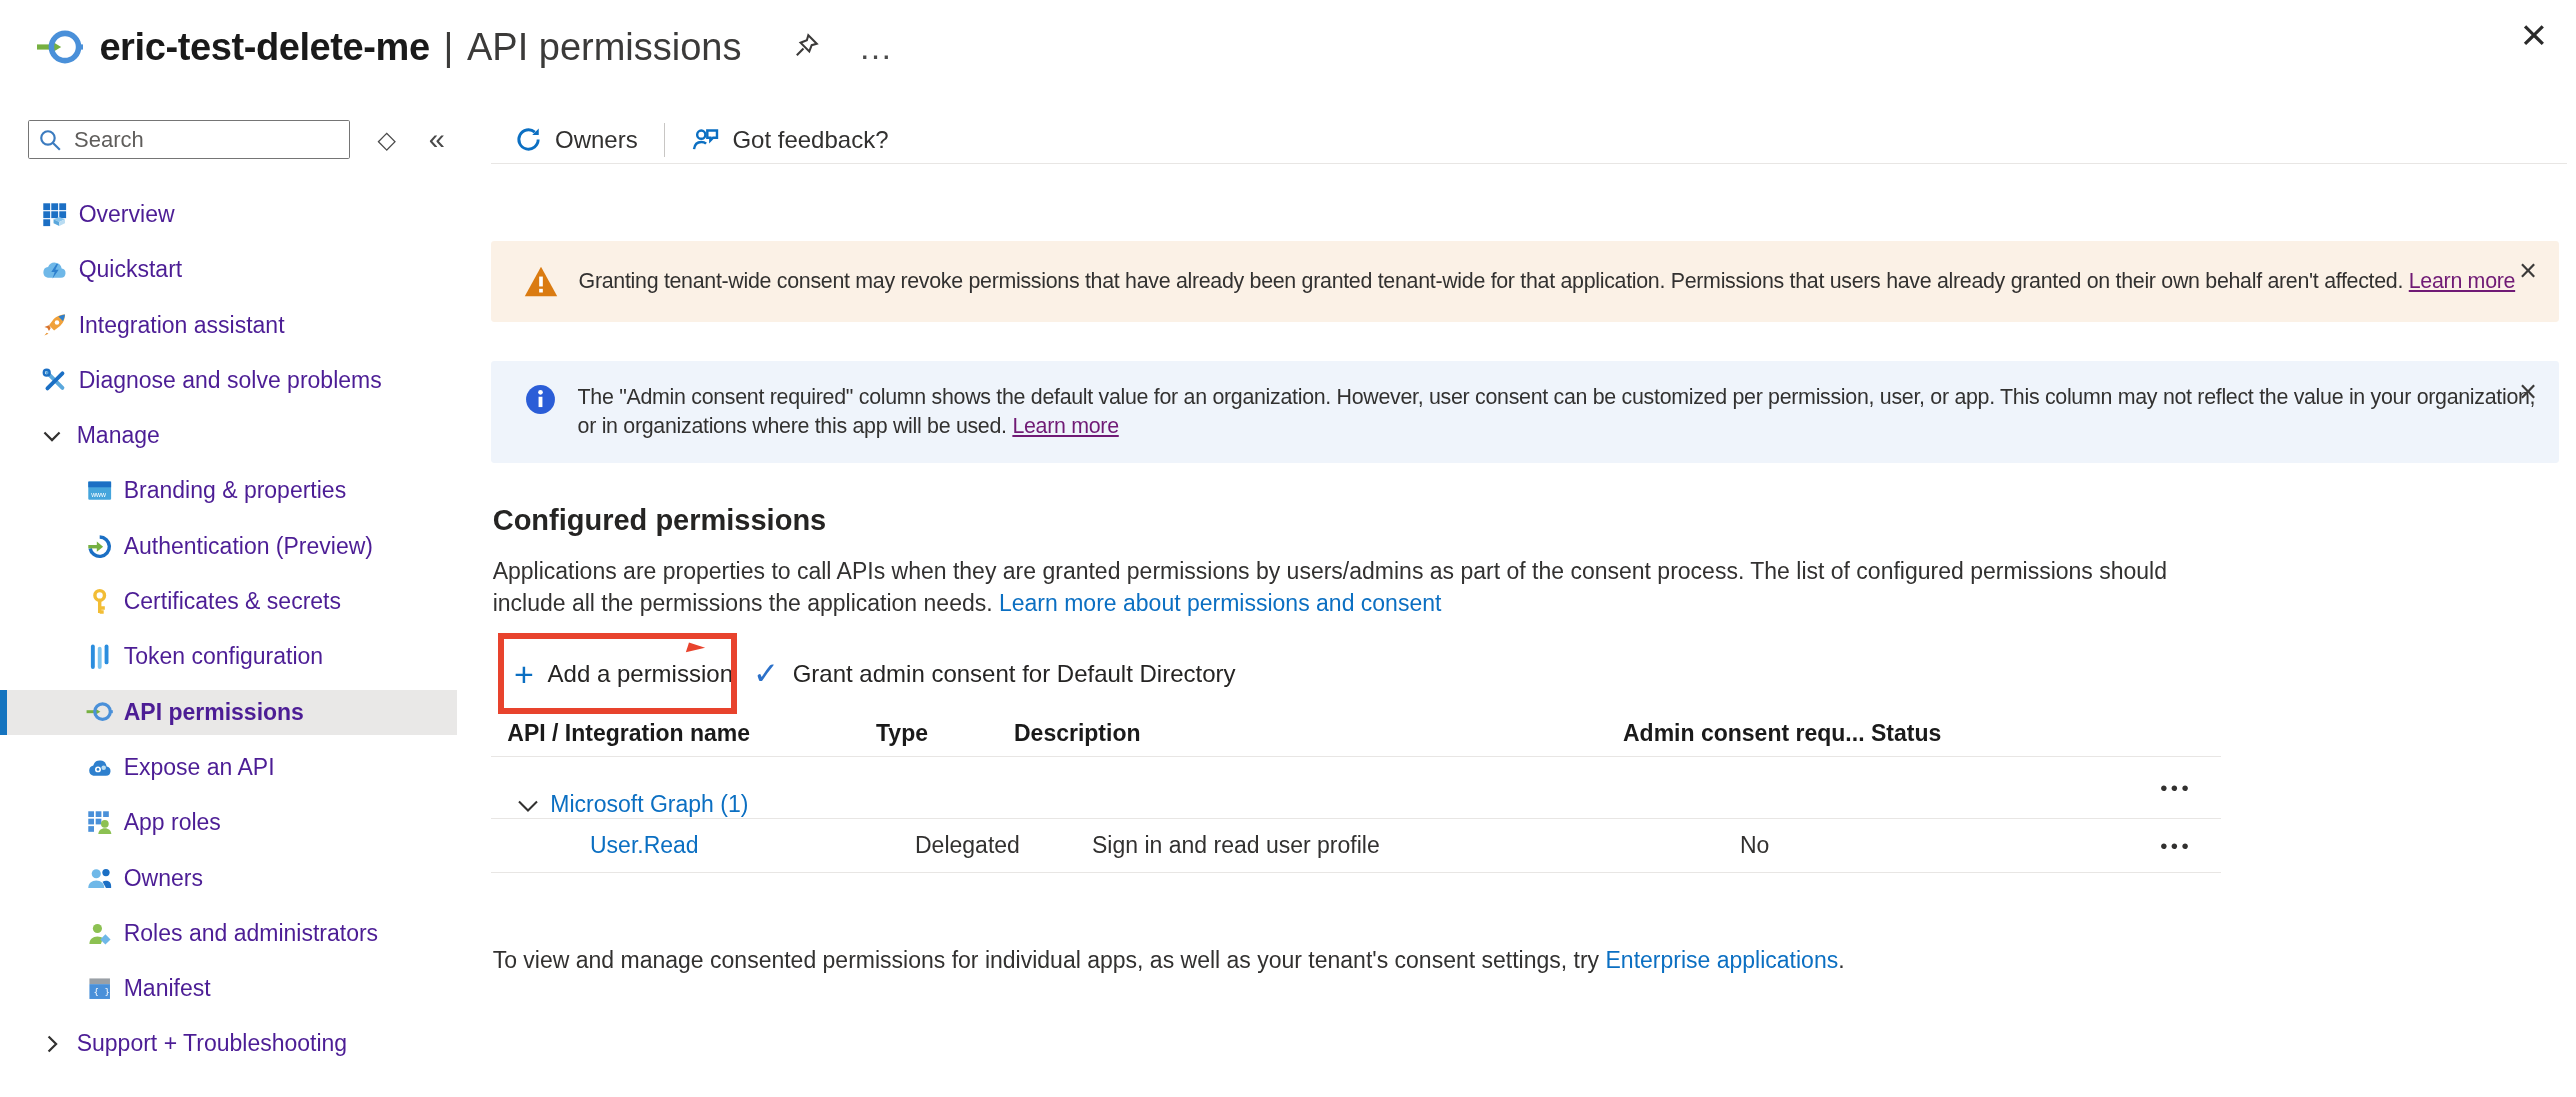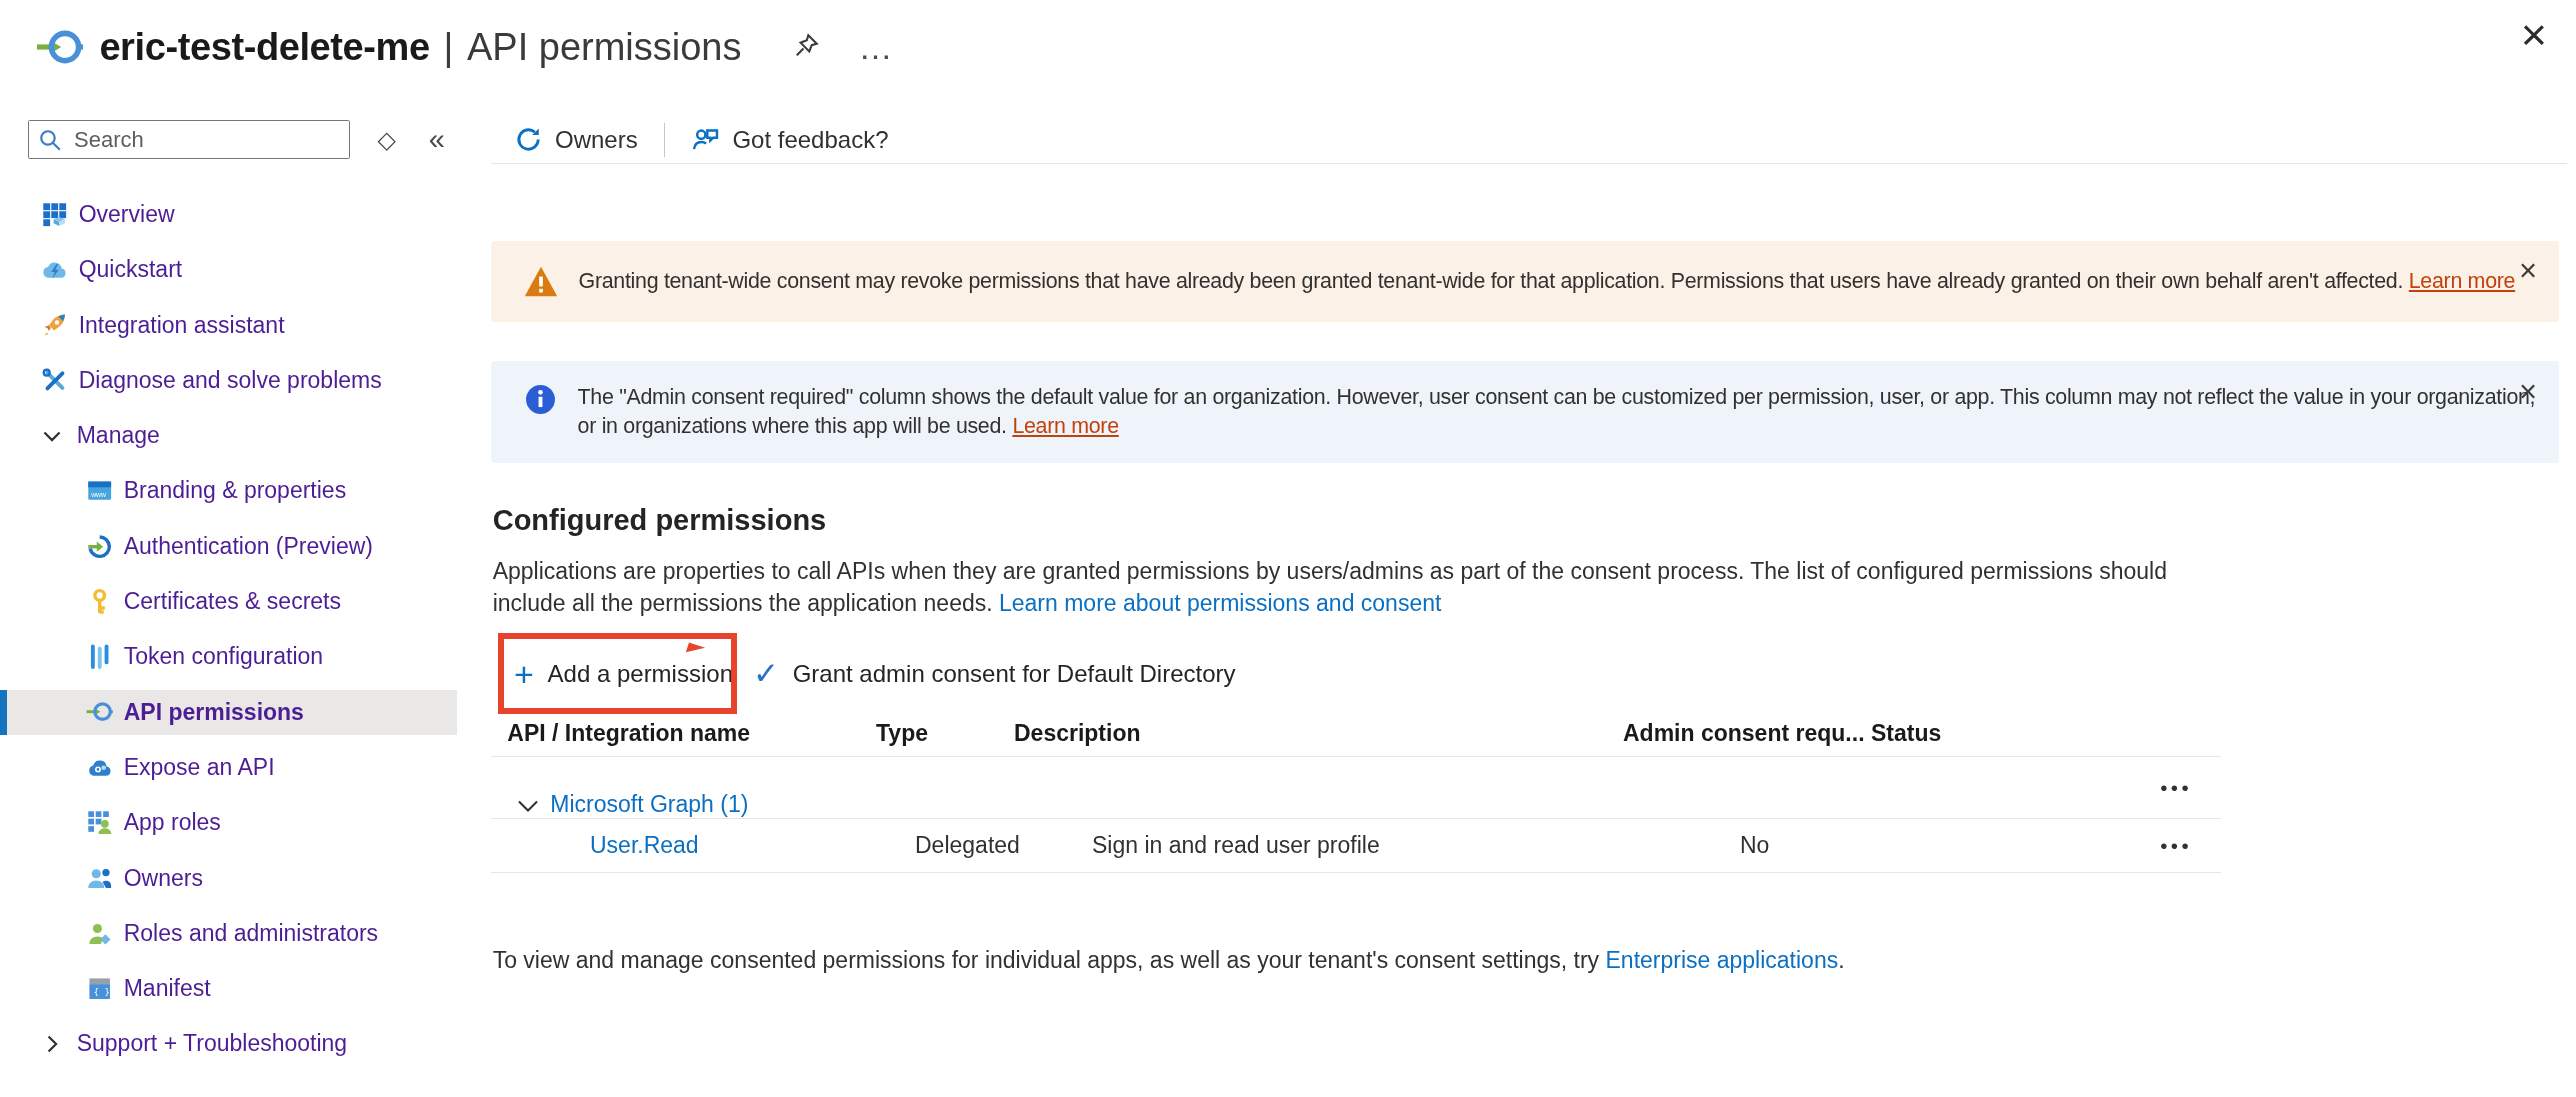--- a/index.html
+++ b/index.html
@@ -48,21 +48,21 @@
   .toolbar { position:absolute; top:24px; left:23px; height:43px; display:flex; align-items:center; }
   .tb-btn { display:flex; align-items:center; gap:12px; font-size:24px; color:#323130; cursor:pointer; }
   .tb-btn svg { width:29px; height:29px; }
   .tb-divider { width:1.7px; height:34px; background:#c8c6c4; margin:0 26px; }
   .toolbar-rule { position:absolute; top:69px; left:0; right:8.6px; border-top:1.7px solid #e8e6e4; }
   
   .banner { position:absolute; left:0; width:2068px; border-radius:3.4px; font-size:21.4px;
     color:#323130; }
   .banner .b-close { position:absolute; right:22px; font-size:31px; font-weight:300;
     color:#3b3a39; cursor:pointer; line-height:1; }
-  .banner-link { color:#c2410c; text-decoration:underline; cursor:pointer; white-space:nowrap; }
+  .banner-link { color:#701a75; text-decoration:underline; cursor:pointer; white-space:nowrap; }
   .warning { top:147px; height:81px; background:#fbf1e6; display:flex; align-items:center;
     padding:0 33px; gap:20.6px; }
   .warning .b-close { top:13.7px; }
   .warning .b-text { white-space:nowrap; letter-spacing:-0.3px; }
   .warning .w-ic svg { width:34px; height:31px; display:block; }
   .info { top:267px; height:102px; background:#eff4fb; display:flex; align-items:flex-start;
     padding:22px 33px 0 33px; gap:20.6px; }
   .info .b-close { top:15.4px; }
   .info .i-ic svg { width:33px; height:33px; display:block; }
   .info .b-lines { line-height:29px; letter-spacing:-0.3px; white-space:nowrap; }

